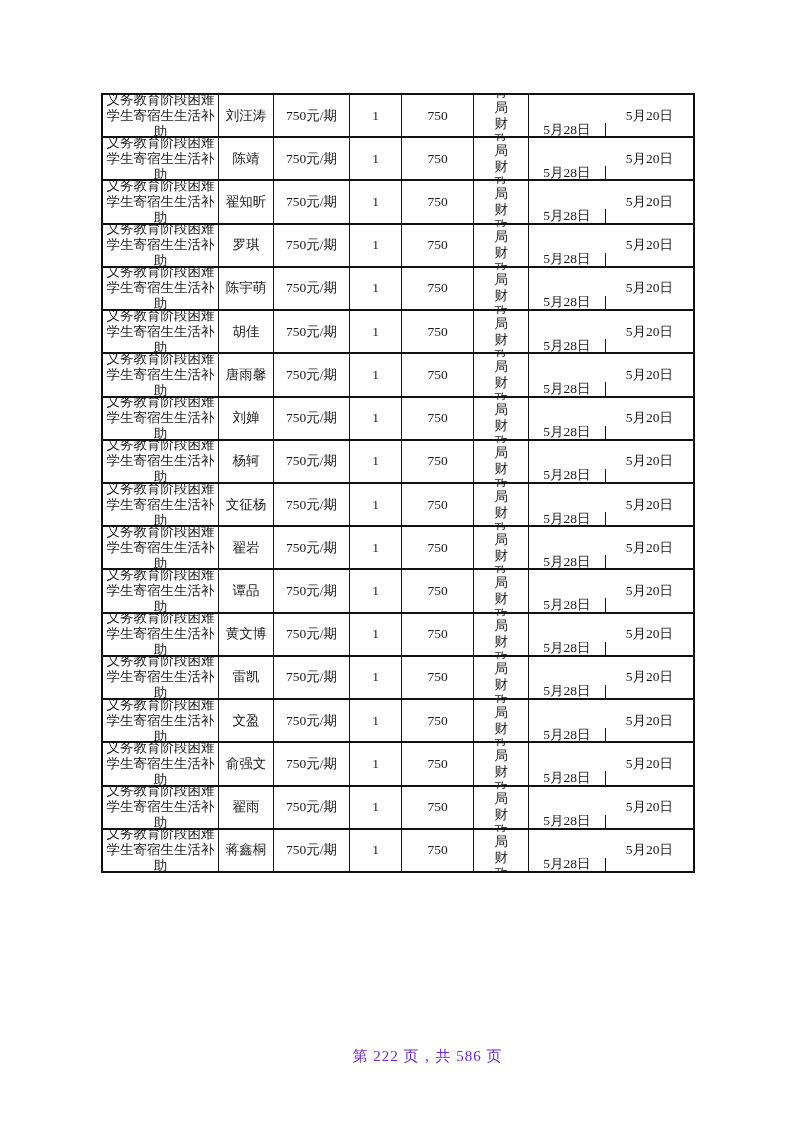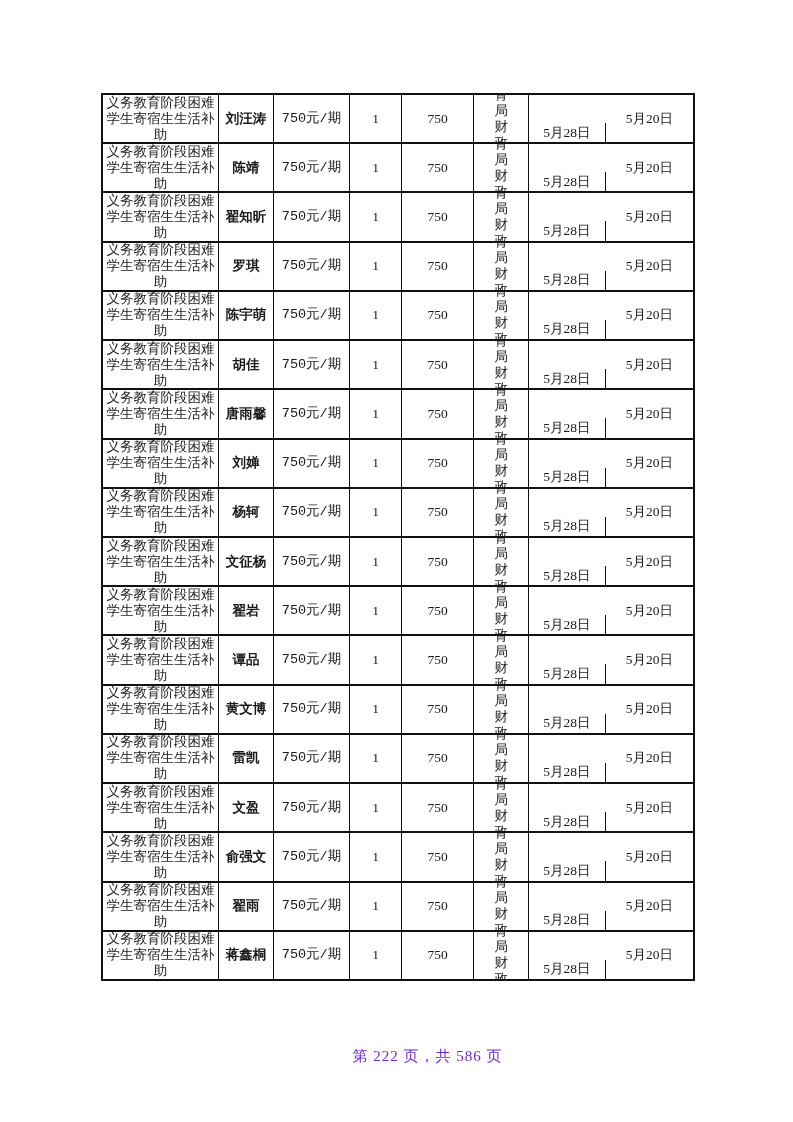--- a/index.html
+++ b/index.html
@@ -14,21 +14,21 @@
     background: #ffffff;
     font-family: "Liberation Serif", "DejaVu Serif", serif;
     color: #1a1a1a;
     overflow: hidden;
   }
   .subsidy-table {
     position: absolute;
     left: 101px;
     top: 93px;
     width: 594px;
-    height: 888px;
+    height: 780px;
     border: 2px solid #111111;
     box-sizing: border-box;
     display: flex;
     flex-direction: column;
   }
   .row {
     flex: 1 1 0;
     display: flex;
     border-bottom: 2px solid #111111;
     min-height: 0;
@@ -46,22 +46,22 @@
     font-size: 13.5px;
     line-height: 16px;
     padding: 1px 3px;
     overflow: hidden;
     word-break: break-all;
   }
   .cell:last-child {
     border-right: none;
   }
   .c0 { width: 117px; }
-  .c1 { width: 55px; font-weight: bold;  }
-  .c2 { width: 77px; font-family: Liberation Mono, monospace;  }
+  .c1 { width: 55px;  }
+  .c2 { width: 77px;  }
   .c3 { width: 52px;  }
   .c4 { width: 73px; text-align: center;  }
   .c5 { width: 55px;  padding: 1px 18px; }
   .c6 { width: 77px; margin-top: 28px;  }
   .c7 { width: 88px;  border-right: none; }
   .page-footer {
     position: absolute;
     left: 16px;
     top: 1047px;
     width: 100%;

